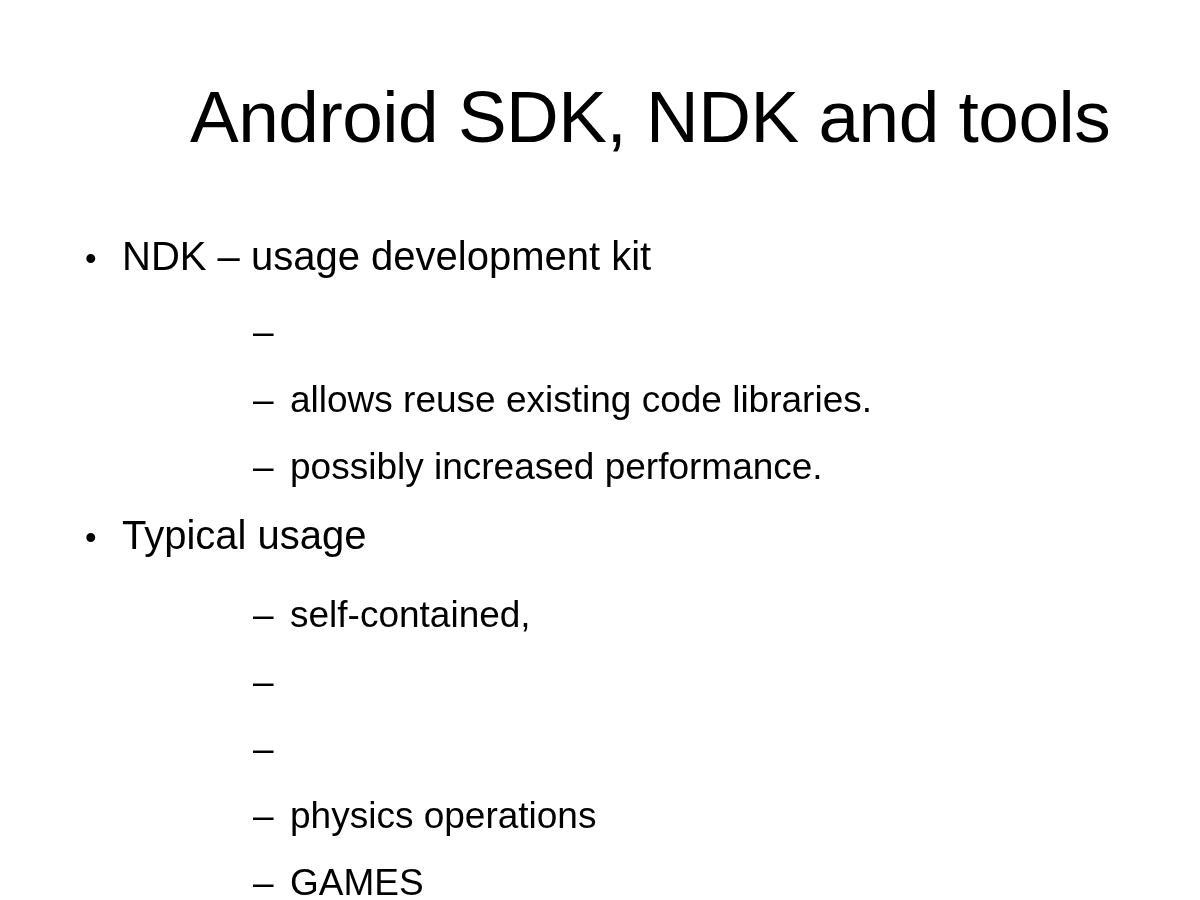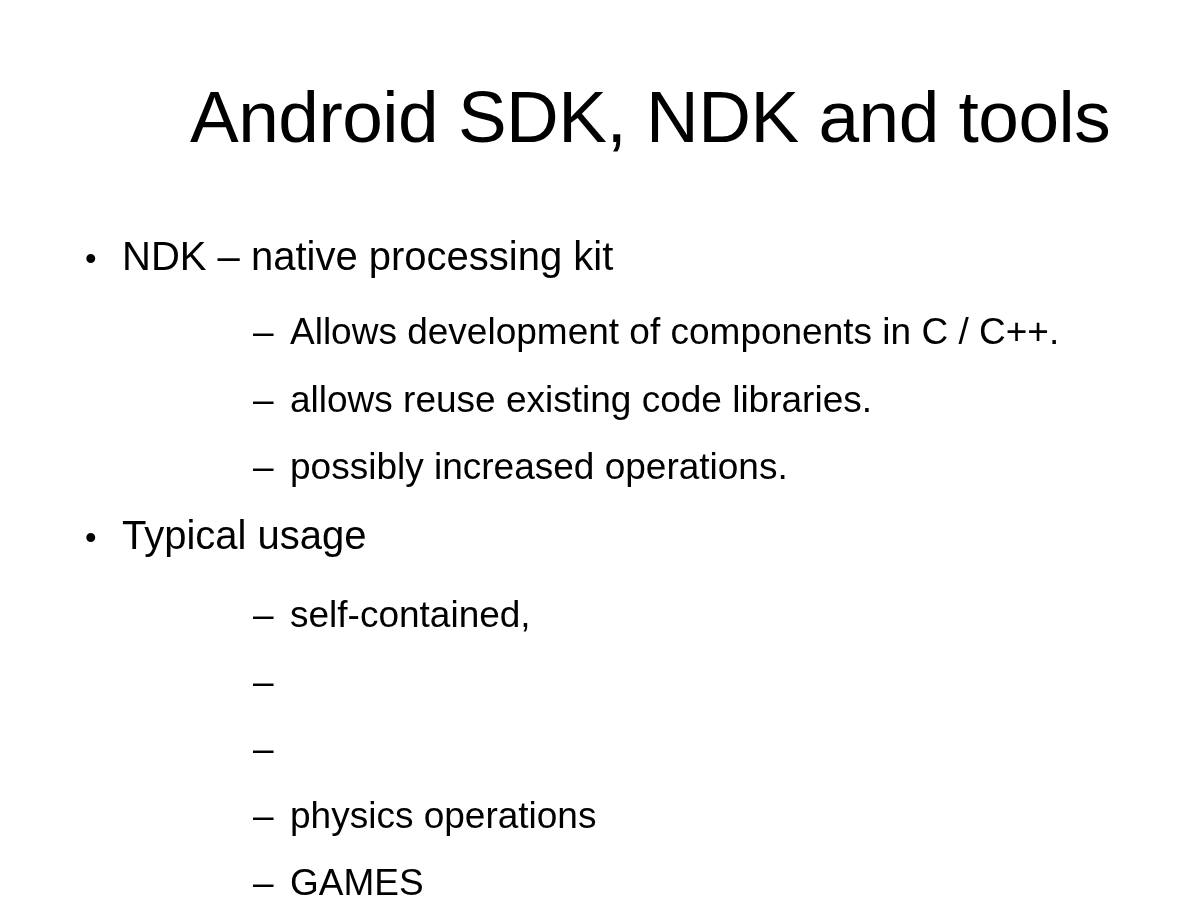--- a/index.html
+++ b/index.html
@@ -69,36 +69,35 @@
 <body>
 
 <div class="slide">
 
   <div class="slide-title">Android SDK, NDK and tools</div>
 
   <div class="content">
 
     <div class="row l1">
       <span class="marker">•</span>
-      <span class="text">NDK – native processing kit</span>
+      <span class="text">NDK – usage development kit</span>
     </div>
 
     <div class="row l2 m27">
       <span class="marker">–</span>
-      <span class="text">Allows development of components in C / C++.</span>
     </div>
 
     <div class="row l2 m25">
       <span class="marker">–</span>
       <span class="text">allows reuse existing code libraries.</span>
     </div>
 
     <div class="row l2 m24">
       <span class="marker">–</span>
-      <span class="text">possibly increased operations.</span>
+      <span class="text">possibly increased performance.</span>
     </div>
 
     <div class="row l1 m23">
       <span class="marker">•</span>
       <span class="text">Typical usage</span>
     </div>
 
     <div class="row l2 m31">
       <span class="marker">–</span>
       <span class="text">self-contained,</span>

